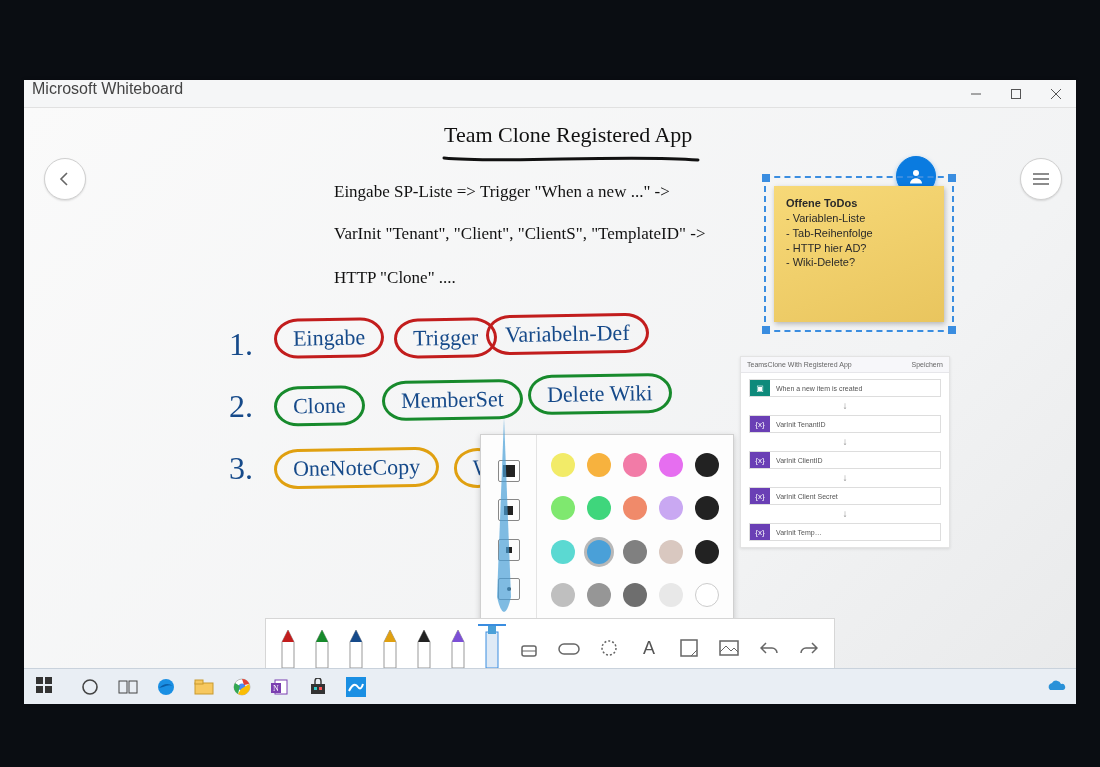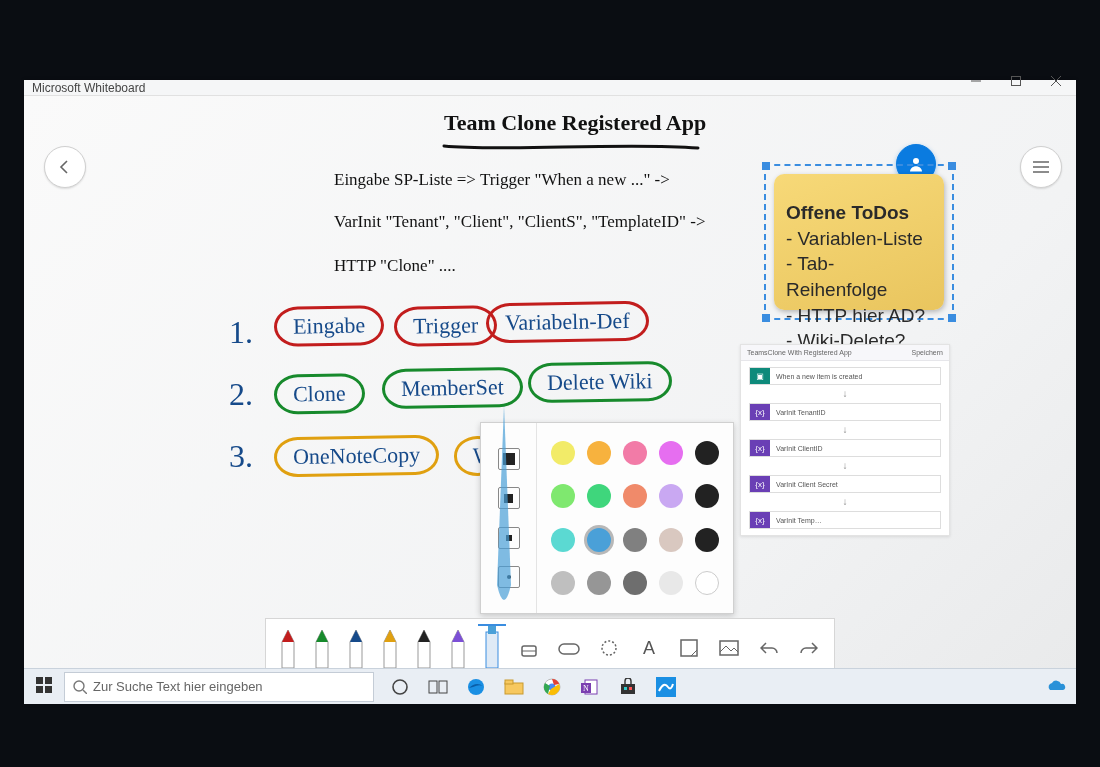--- a/index.html
+++ b/index.html
@@ -14,24 +14,24 @@
     position: absolute;
     left: 24px; top: 80px;
     width: 1052px; height: 624px;
     background: #fff;
     display: flex; flex-direction: column;
     box-shadow: 0 0 4px rgba(0,0,0,.2);
   }
 
   
   .titlebar {
-    height: 16px;
+    height: 28px;
     background: #f5f6f7;
-    display: flex; align-items: flex-end;
-    font-size: 12px; color: #444;
+    display: flex; align-items: flex-start;
+    font-size: 16px; color: #444;
     padding-left: 8px;
     border-bottom: 1px solid #e1e1e1;
   }
   .titlebar .spacer { flex: 1; }
   .winbtn {
     width: 40px; height: 28px;
     display: flex; align-items: center; justify-content: center;
     color: #555;
   }
 
@@ -64,21 +64,21 @@
   }
 
   
   .hand {
     position: absolute;
     font-family: "Segoe Script","Comic Sans MS",cursive;
     color: #111;
   }
   .title {
     left: 420px; top: 14px;
-    font-size: 22px; font-weight: 700;
+    font-size: 22px; font-weight: 400;
   }
   .title-underline {
     position: absolute;
     left: 418px; top: 44px;
     width: 260px;
   }
   .note1 { left: 310px; top: 74px; font-size: 17px; }
   .note2 { left: 310px; top: 116px; font-size: 17px; }
   .note3 { left: 310px; top: 160px; font-size: 17px; }
 
@@ -118,25 +118,24 @@
   .sticky-frame .handle {
     position:absolute; width:8px; height:8px; background:#3a8de0;
   }
   .handle.tl{left:-4px;top:-4px;} .handle.tr{right:-4px;top:-4px;}
   .handle.bl{left:-4px;bottom:-4px;} .handle.br{right:-4px;bottom:-4px;}
   .sticky {
     position: absolute;
     left: 8px; top: 8px; right: 8px; bottom: 8px;
     background: linear-gradient(160deg,#f7d978,#e9c55e);
     box-shadow: 1px 2px 5px rgba(0,0,0,.25);
-    padding: 26px 12px;
-    font-size: 19px;
+    padding: 10px 12px;
+    font-size: 11px;
     color: #2a2a2a;
     line-height: 1.35;
-    border-radius: 10px;
   }
   .sticky b { font-weight: 700; }
 
   
   .flowimg {
     position: absolute;
     left: 716px; top: 248px;
     width: 210px;
     background:#fff;
     border:1px solid #e3e3e3;
@@ -503,27 +502,20 @@
 
   <div class="taskbar">
     <span class="start">
       <svg width="16" height="16">
           <rect x="0" y="0" width="7" height="7" fill="#333"></rect>
           <rect x="9" y="0" width="7" height="7" fill="#333"></rect>
           <rect x="0" y="9" width="7" height="7" fill="#333"></rect>
           <rect x="9" y="9" width="7" height="7" fill="#333"></rect>
         </svg>
     </span>
-    <div class="search">
-      <svg width="14" height="14">
-          <circle cx="6" cy="6" r="5" fill="none" stroke="#777" stroke-width="1.4"></circle>
-          <line x1="10" y1="10" x2="14" y2="14" stroke="#777" stroke-width="1.4"></line>
-        </svg>
-      <span>Zur Suche Text hier eingeben</span>
-    </div>
     <div class="tb-icons">
       <span>
           <svg width="18" height="18">
             <circle cx="9" cy="9" r="7" fill="none" stroke="#444" stroke-width="1.6"></circle>
           </svg>
         </span>
       <span>
           <svg width="20" height="14">
             <rect x="1" y="1" width="8" height="12" fill="none" stroke="#444"></rect>
             <rect x="11" y="1" width="8" height="12" fill="none" stroke="#444"></rect>

